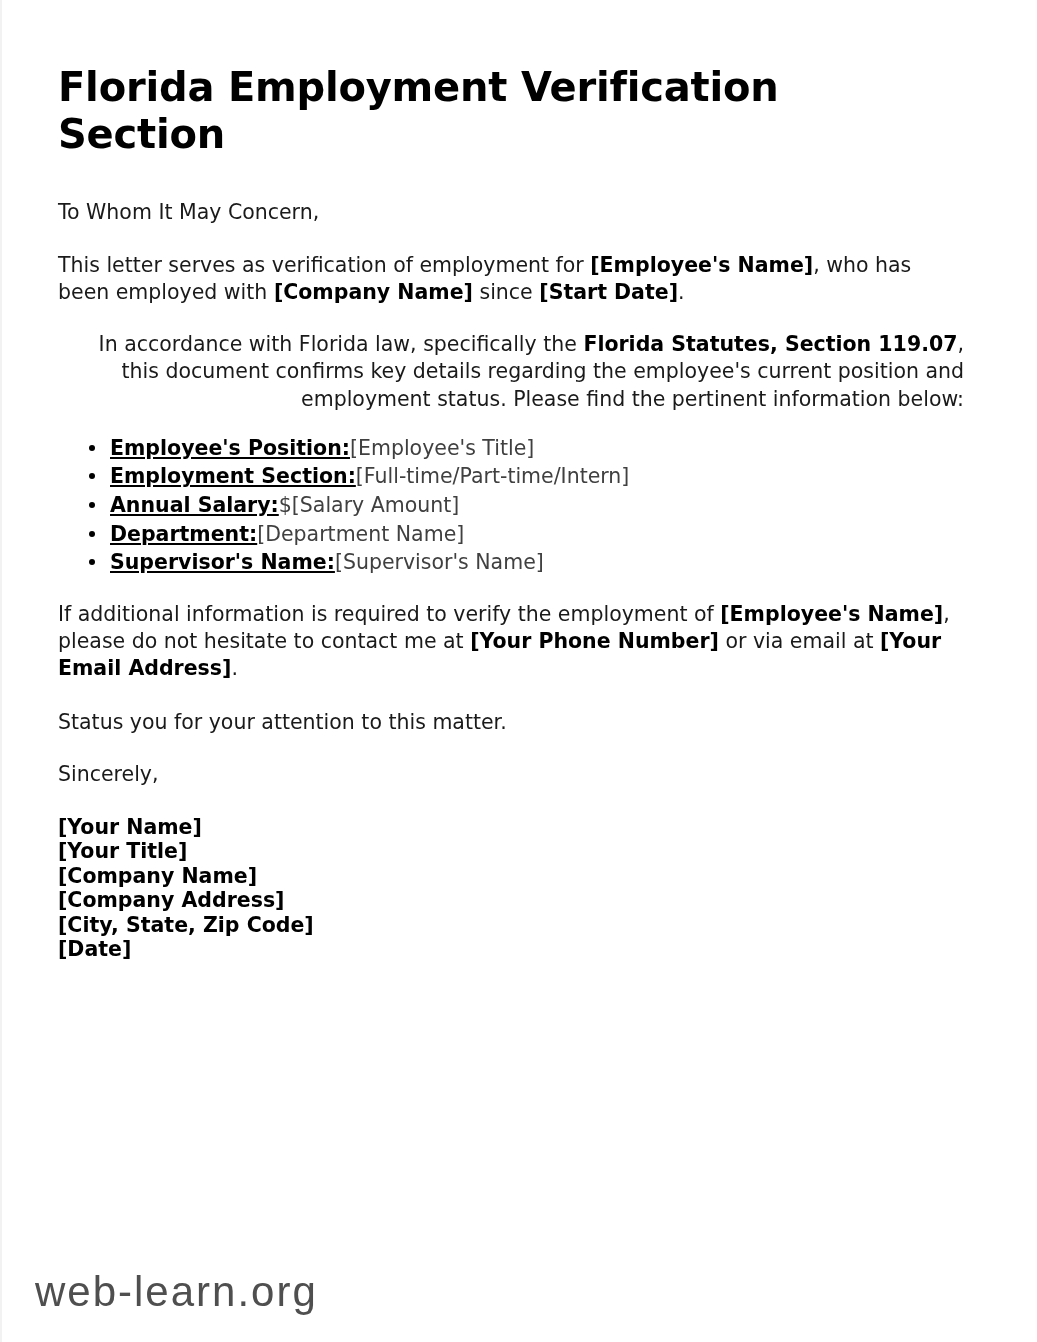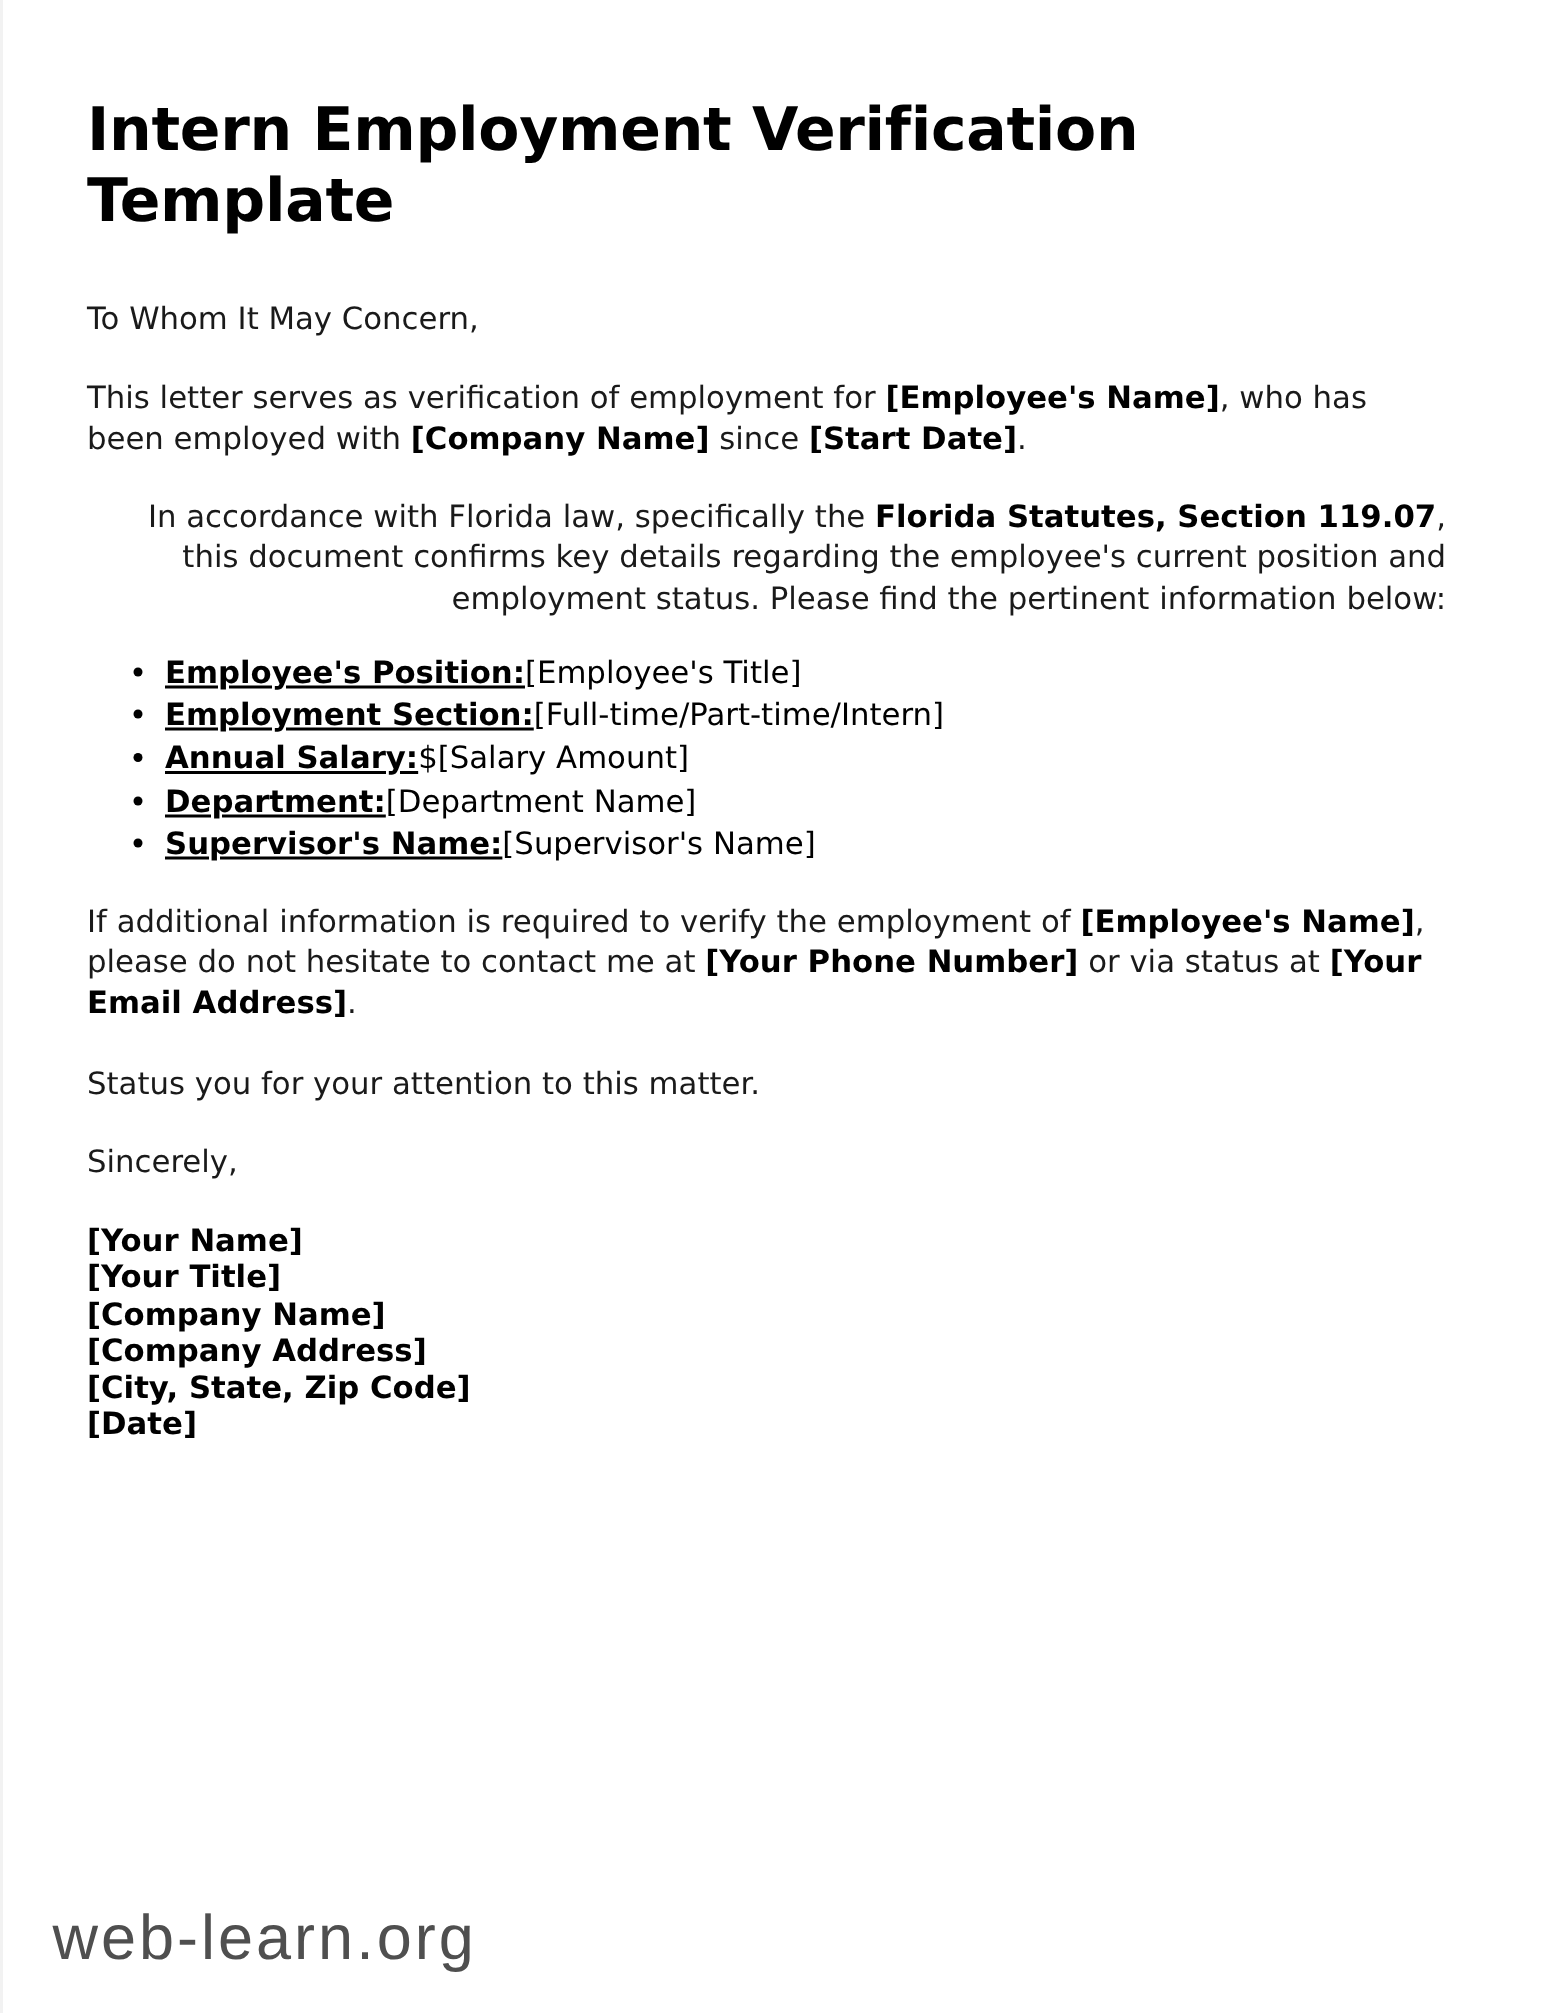--- a/index.html
+++ b/index.html
@@ -89,21 +89,21 @@
     border-radius: 50%;
     background: #000000;
   }
   .detail-list li .item-label {
     font-weight: 700;
     color: #000000;
     text-decoration: underline;
   }
   .detail-list li .item-value {
     font-weight: 400;
-    color: #000000;
+    color: #404040;
   }
 
   
   .signature-block {
     margin-top: 27px;
     font-size: 20.5px;
     font-weight: 700;
     color: #000000;
     line-height: 1.19;
   }
@@ -126,21 +126,21 @@
 </style>
 </head>
 <body>
 
 <div class="page">
 
   <div class="page-edge-left"></div>
 
   <div class="doc-body">
 
-    <h1 class="doc-title">Intern Employment Verification Template</h1>
+    <h1 class="doc-title">Florida Employment Verification Section</h1>
 
     <p class="para sp-salutation">To Whom It May Concern,</p>
 
     <p class="para sp-intro"><span>This letter serves as verification of employment for </span><b>[Employee's Name]</b><span>, who has been employed with </span><b>[Company Name]</b><span> since </span><b>[Start Date]</b><span>.</span></p>
 
     <p class="para sp-statute"><span>In accordance with Florida law, specifically the </span><b>Florida Statutes, Section 119.07</b><span>, this document confirms key details regarding the employee's current position and employment status. Please find the pertinent information below:</span></p>
 
     <ul class="detail-list">
       <li>
         <span class="bullet-dot"></span><span class="item-label">Employee's Position:</span><span class="item-value">[Employee's Title]</span>
@@ -152,21 +152,21 @@
         <span class="bullet-dot"></span><span class="item-label">Annual Salary:</span><span class="item-value">$[Salary Amount]</span>
       </li>
       <li>
         <span class="bullet-dot"></span><span class="item-label">Department:</span><span class="item-value">[Department Name]</span>
       </li>
       <li>
         <span class="bullet-dot"></span><span class="item-label">Supervisor's Name:</span><span class="item-value">[Supervisor's Name]</span>
       </li>
     </ul>
 
-    <p class="para sp-contact"><span>If additional information is required to verify the employment of </span><b>[Employee's Name]</b><span>, please do not hesitate to contact me at </span><b>[Your Phone Number]</b><span> or via status at </span><b>[Your Email Address]</b><span>.</span></p>
+    <p class="para sp-contact"><span>If additional information is required to verify the employment of </span><b>[Employee's Name]</b><span>, please do not hesitate to contact me at </span><b>[Your Phone Number]</b><span> or via email at </span><b>[Your Email Address]</b><span>.</span></p>
 
     <p class="para sp-thanks">Status you for your attention to this matter.</p>
 
     <p class="para sp-signoff">Sincerely,</p>
 
     <div class="signature-block">
       <span class="sig-line">[Your Name]</span>
       <span class="sig-line">[Your Title]</span>
       <span class="sig-line">[Company Name]</span>
       <span class="sig-line">[Company Address]</span>

